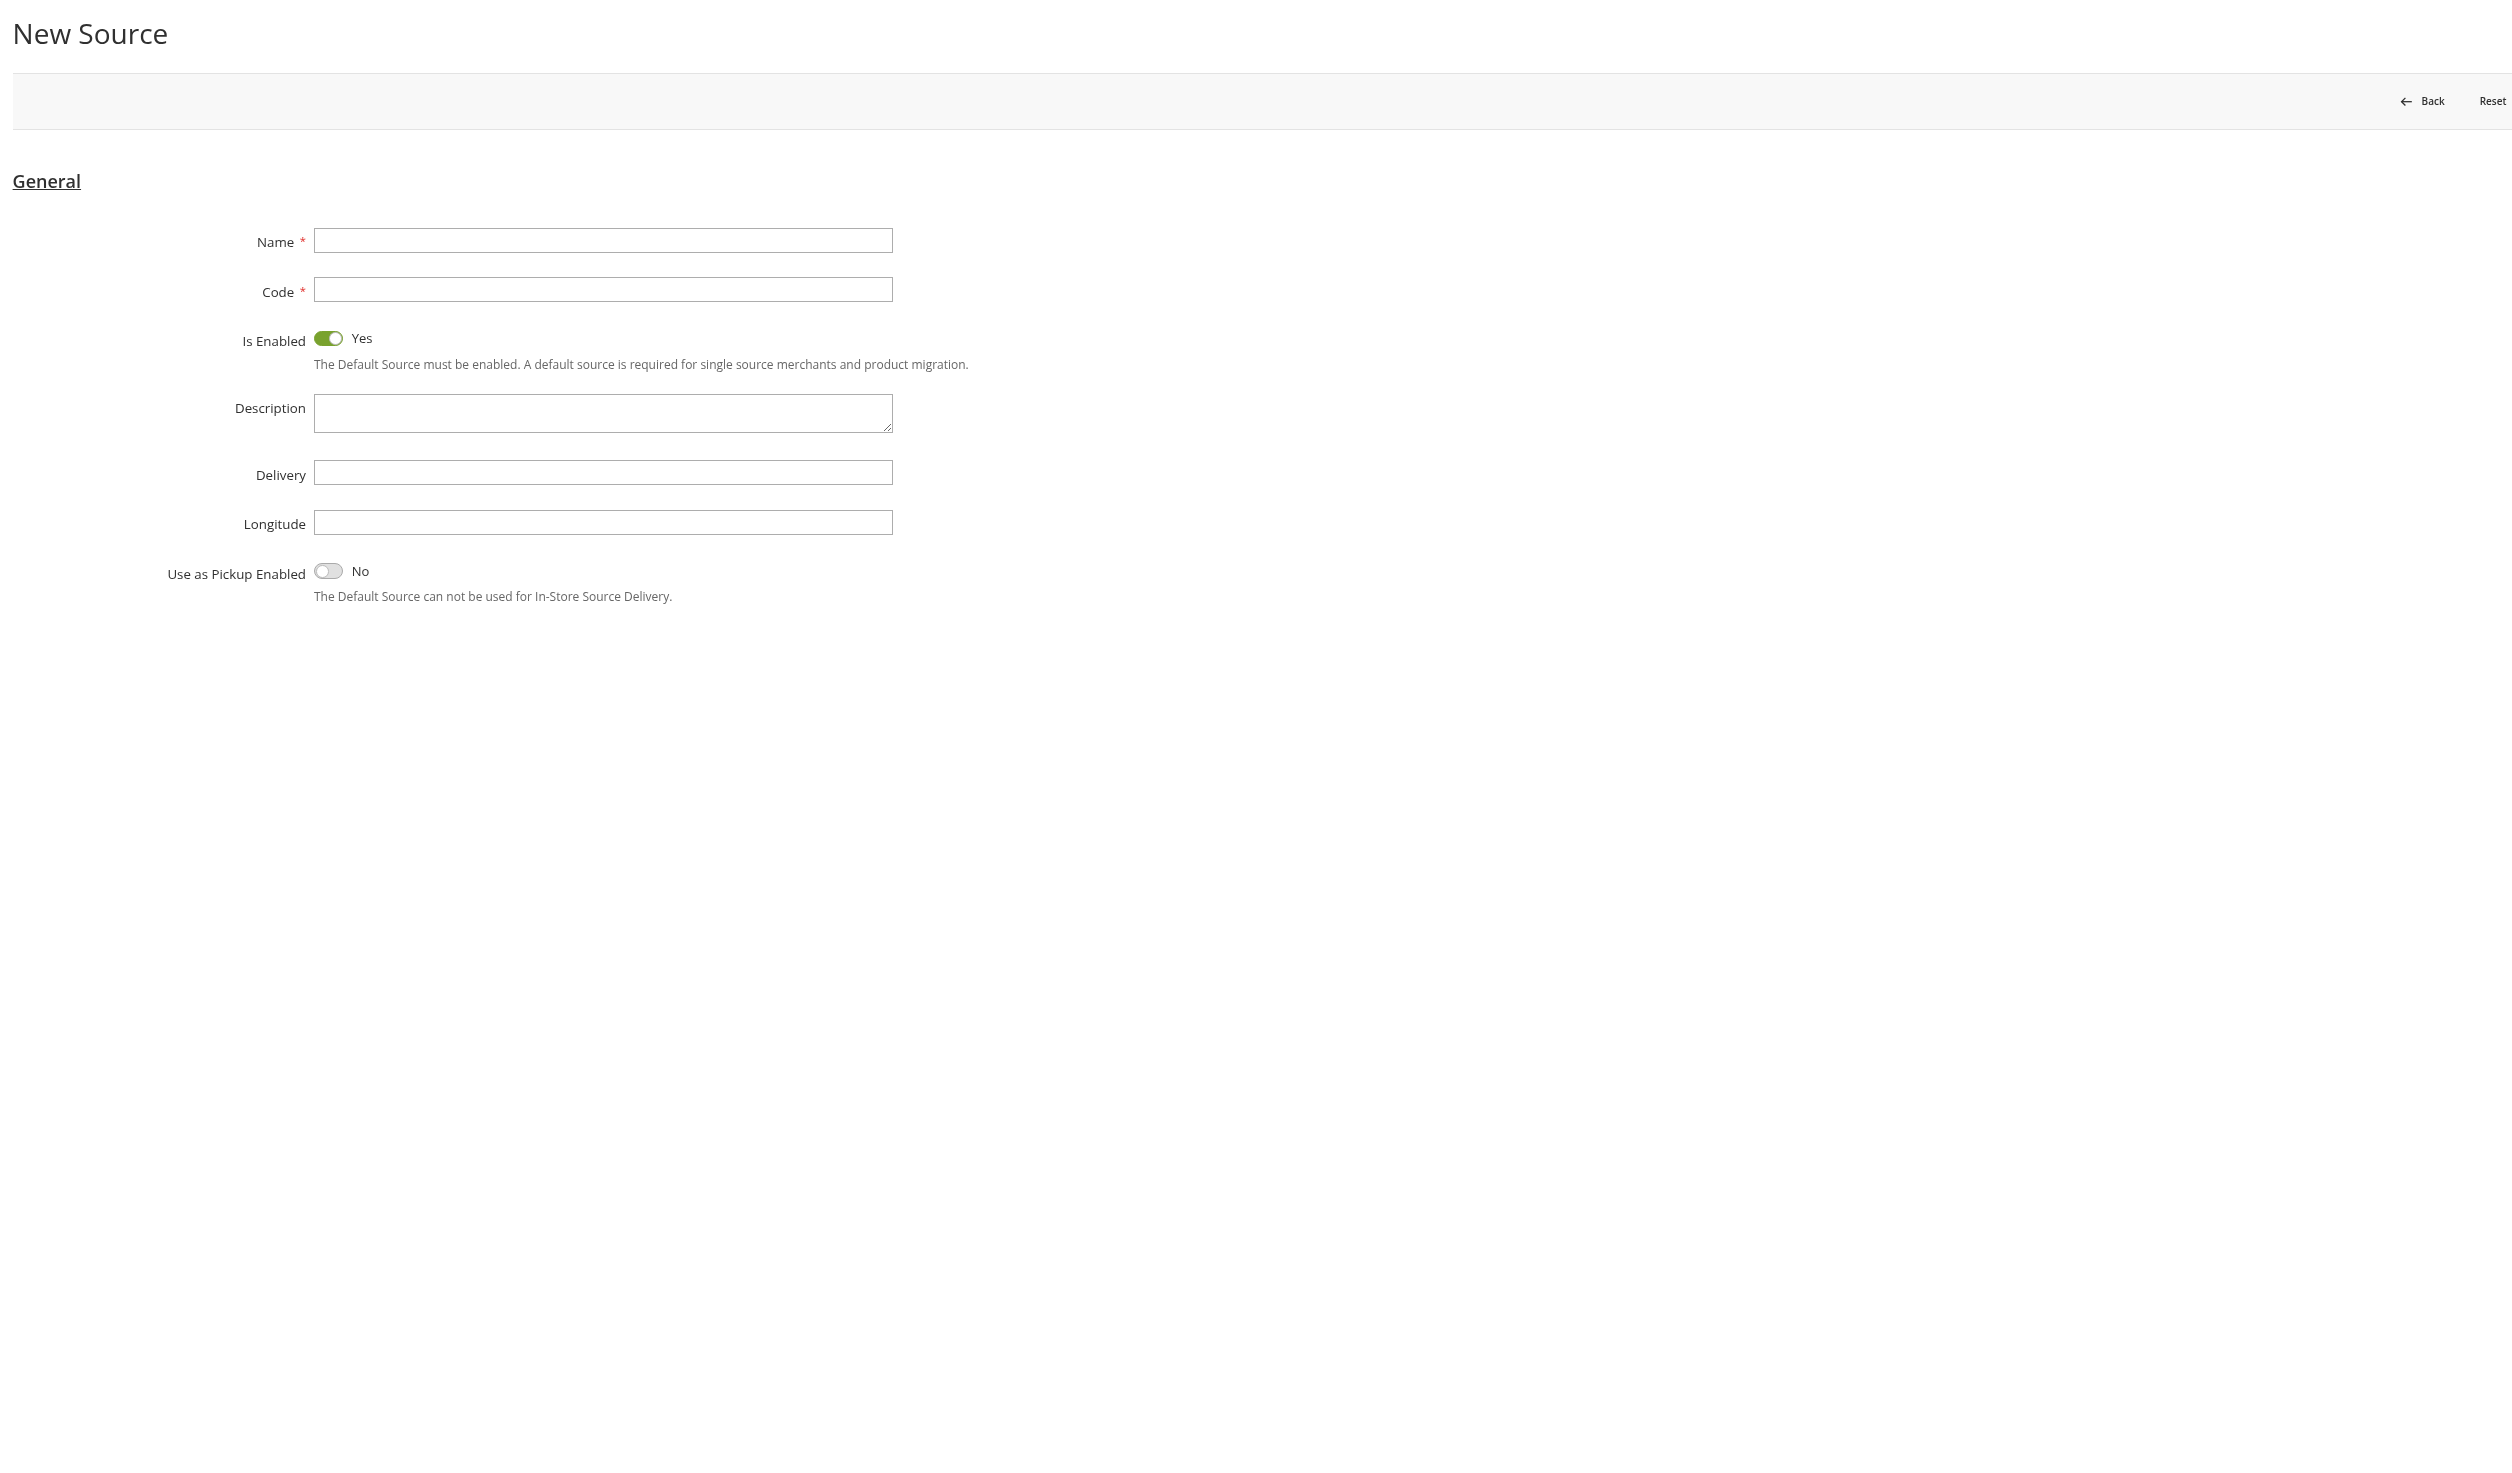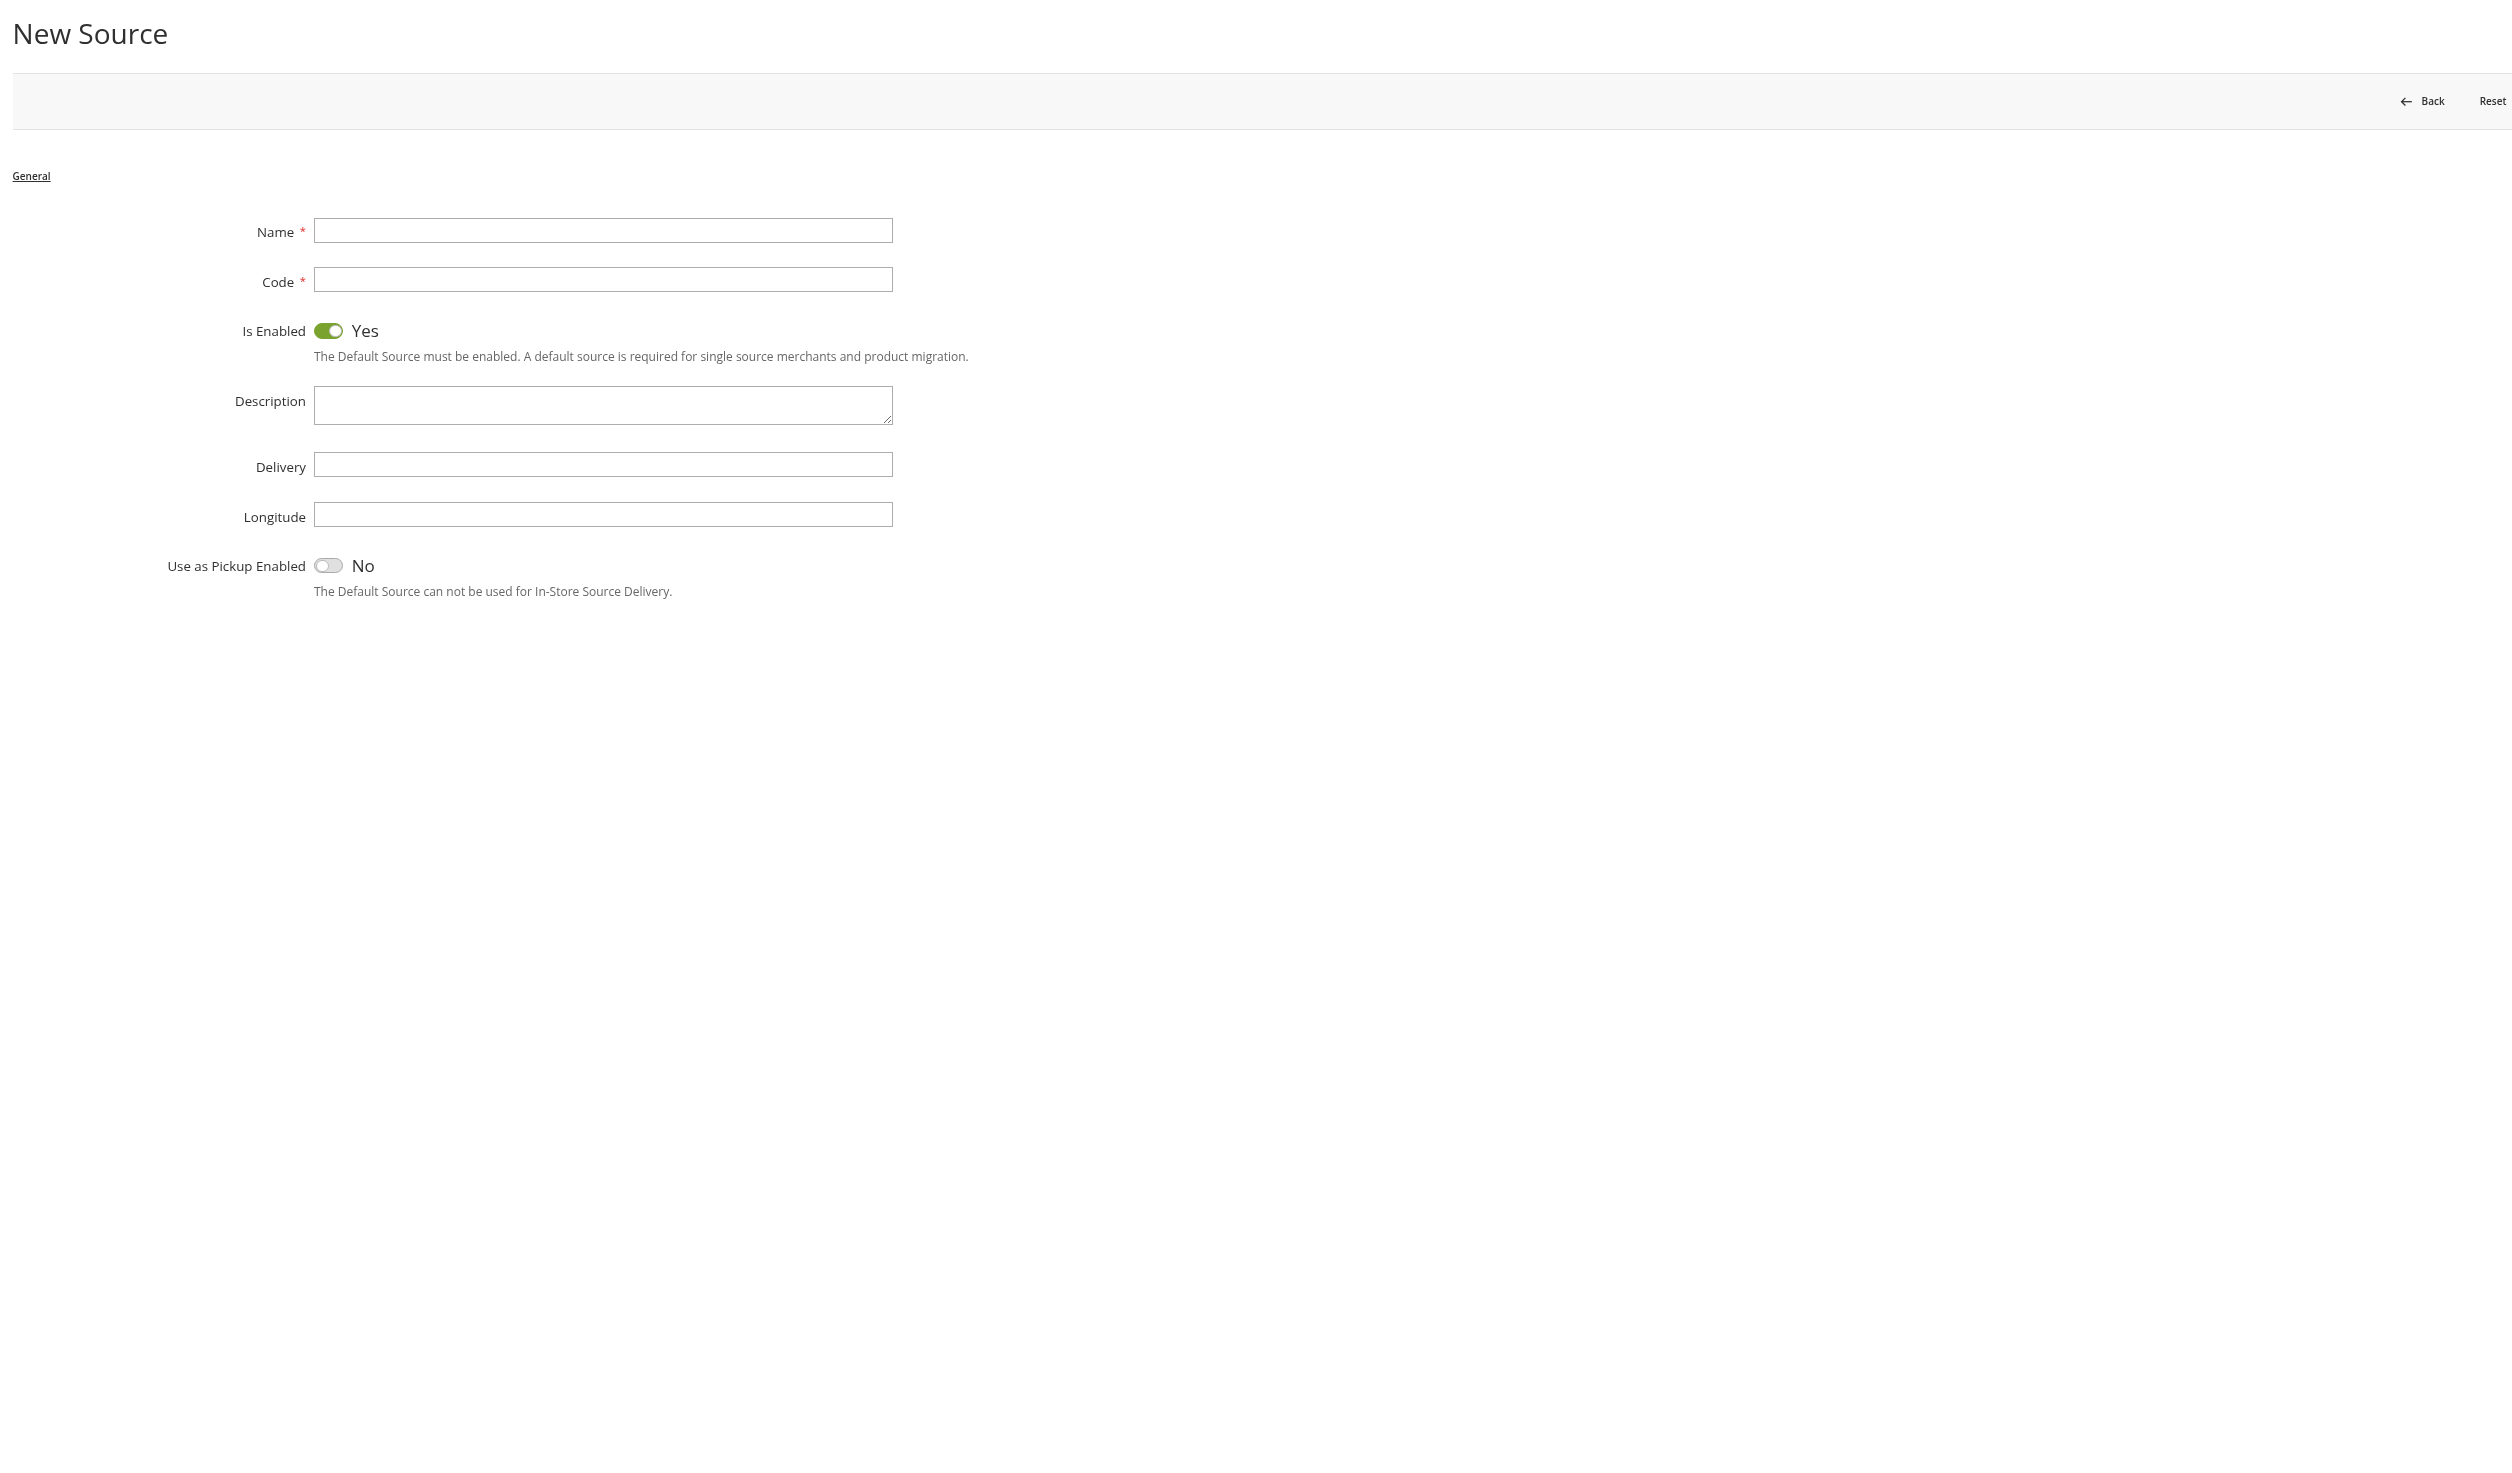--- a/index.html
+++ b/index.html
@@ -44,21 +44,21 @@
     }
     .action-btn:last-child {
       padding-right: 5.6px;
     }
     .arrow-icon {
       width: 15.4px;
       height: 15.4px;
       display: inline-block;
     }
     .section-title {
-      font-size: 10px;
+      font-size: 18px;
       font-weight: 600;
       color: #303030;
       padding: 39px 0 0 12.6px;
       text-decoration: underline;
     }
     .form-container {
       padding: 35px 0 21px 0;
     }
     .form-row {
       display: flex;
@@ -136,21 +136,21 @@
       top: 0.7px;
       border: 0.7px solid #bbb;
     }
     .toggle.on .toggle-knob {
       right: 0.7px;
     }
     .toggle.off .toggle-knob {
       left: 0.7px;
     }
     .toggle-text {
-      font-size: 17px;
+      font-size: 13px;
       color: #303030;
     }
     .help-text {
       font-size: 12px;
       color: #666;
       margin-left: 314px;
       margin-bottom: 21px;
       margin-top: -2.8px;
     }
   </style>

